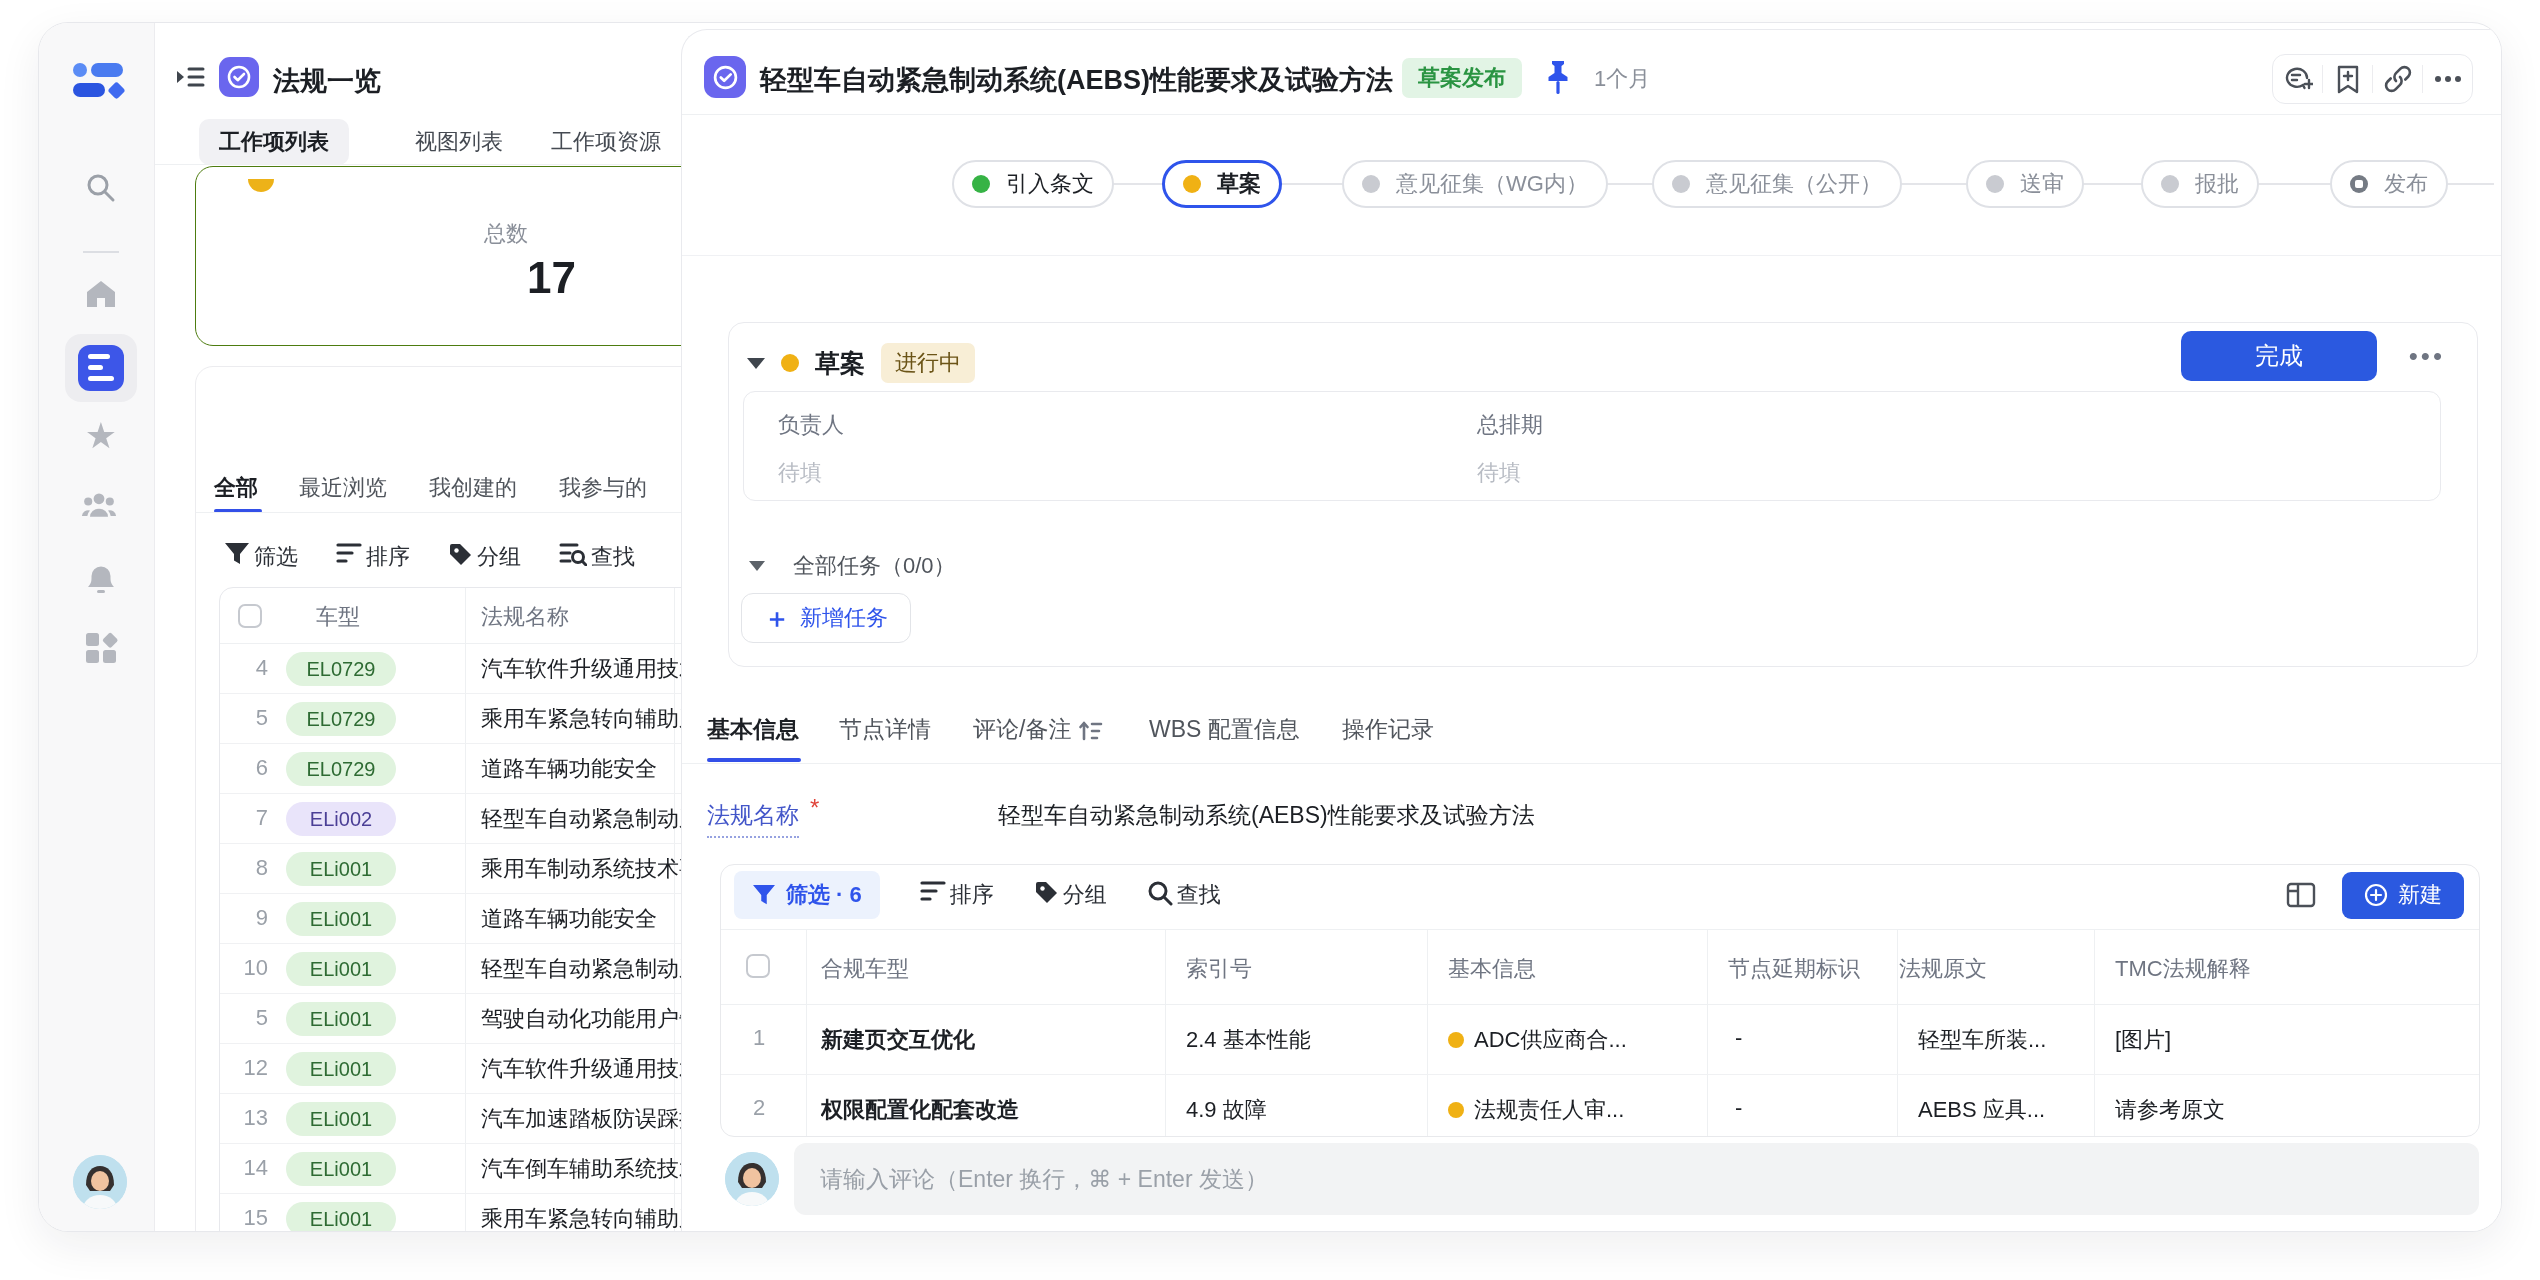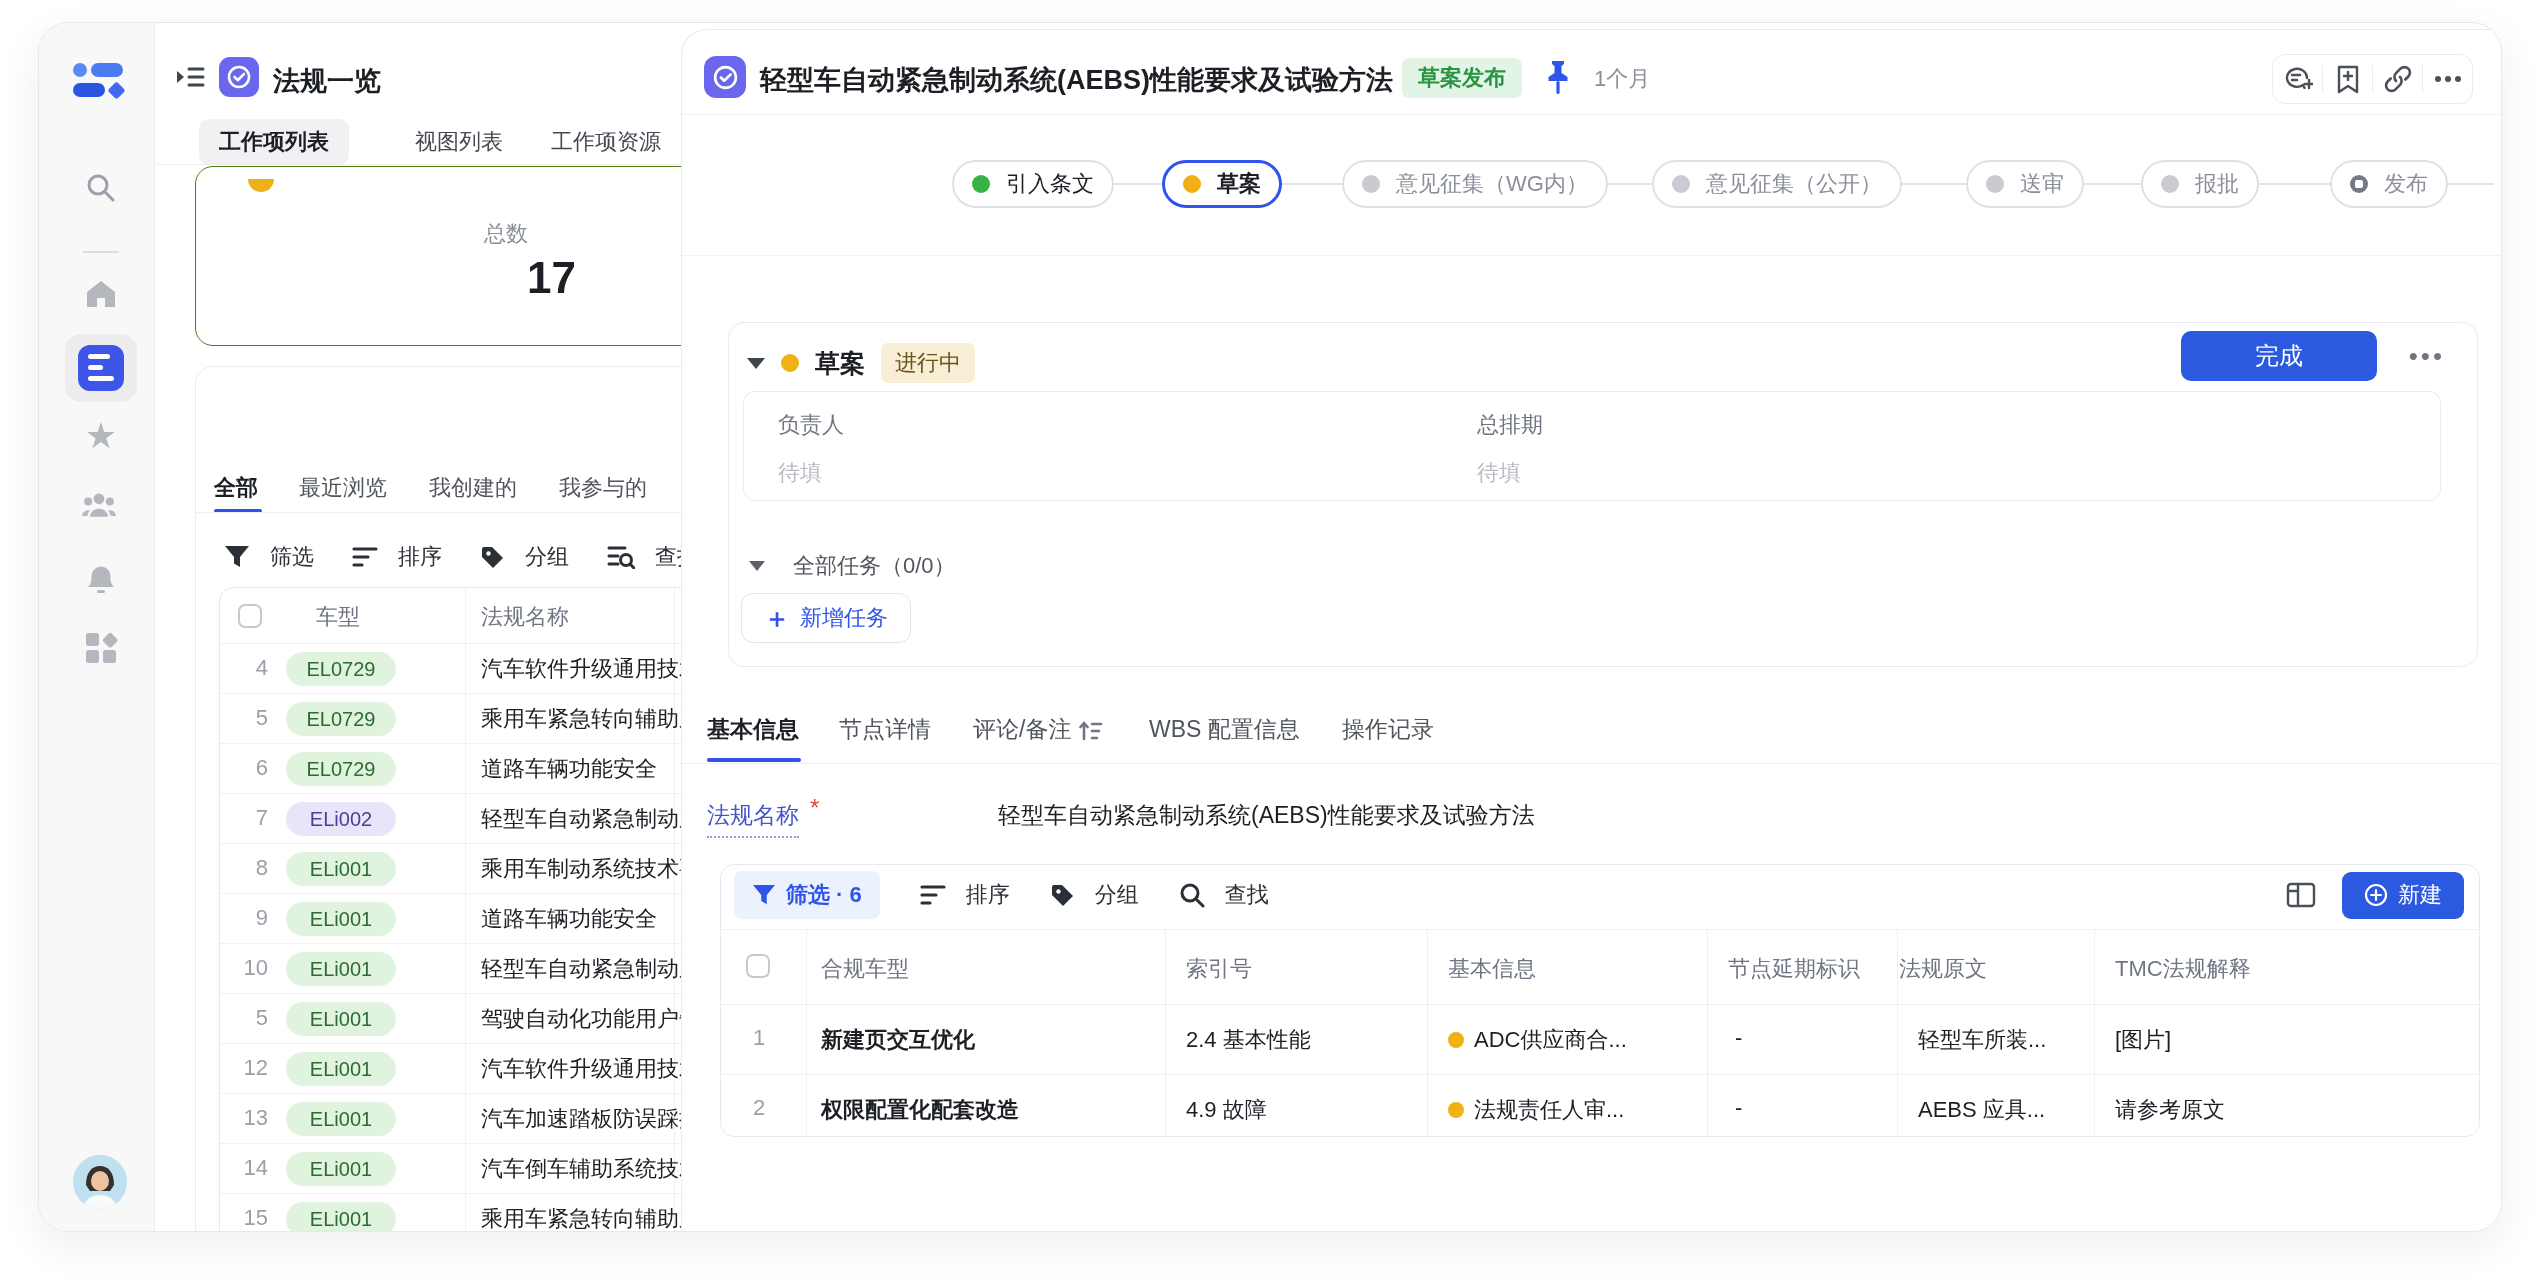--- a/index.html
+++ b/index.html
@@ -36,21 +36,21 @@
   .stats-arc { position:absolute; left:52px; top:12px; width:26px; height:13px; background:#edb218; border-radius:0 0 13px 13px; }
   .stats-label { position:absolute; left:240px; top:52px; width:140px; text-align:center; font-size:22px; color:#8a8f99; }
   .stats-value { position:absolute; left:240px; top:86px; width:140px; text-align:right; font-size:44px; font-weight:bold; color:#1c1f24; }
 
   .list-card { position:absolute; left:40px; top:343px; width:520px; height:867px; border:1px solid #ececef; border-radius:18px 18px 0 0; background:#fff; overflow:hidden; }
   .ltab { position:absolute; top:106px; font-size:22px; color:#50555c; }
   .ltab.active { color:#1c1f24; font-weight:bold; }
   .ltab-underline { position:absolute; left:18px; top:142px; width:48px; height:4px; border-radius:2px; background:#3350e8; }
   .ltabs-line { position:absolute; left:0; top:145px; width:100%; height:1px; background:#eef0f2; }
   .ltoolbar { position:absolute; left:28px; top:168px; height:44px; display:flex; align-items:center; gap:38px; }
-  .tool { display:flex; align-items:center; gap:20px; font-size:22px; color:#2b2f36; white-space:nowrap; }
+  .tool { display:flex; gap:4px; font-size:22px; color:#2b2f36; white-space:nowrap; }
   .ltable { position:absolute; left:23px; top:220px; width:520px; height:647px; border:1px solid #e7e8ec; border-radius:14px 14px 0 0; overflow:hidden; }
   .lt-vline { position:absolute; top:0; bottom:0; width:1px; background:#eef0f2; }
   .lt-header { position:absolute; left:0; top:0; width:100%; height:56px; border-bottom:1px solid #eef0f2; }
   .lt-check { position:absolute; left:18px; top:16px; width:24px; height:24px; border:2px solid #c6c9cf; border-radius:7px; background:#fff; }
   .lt-col { position:absolute; top:14px; font-size:22px; color:#6f7582; }
   .lrow { position:absolute; left:0; width:100%; height:50px; border-bottom:1px solid #f0f1f3; }
   .lnum { position:absolute; left:6px; top:11px; width:42px; text-align:right; font-size:22px; color:#9aa0a8; }
   .lbadge { position:absolute; left:66px; top:8px; width:110px; height:34px; line-height:34px; text-align:center; border-radius:17px; font-size:20px; }
   .badge-green { background:#e0f3de; color:#2e6b33; }
   .badge-purple { background:#e9e4fa; color:#4b3f96; }
@@ -542,15 +542,26 @@
         <span class="c node-cell" style="left:727px; width:240px;">
             <i class="dot-sm"></i>
             <span>法规责任人审...</span>
           </span>
         <span class="c" style="left:1014px;">-</span>
         <span class="c" style="left:1197px; width:160px;">AEBS 应具...</span>
         <span class="c" style="left:1394px;">请参考原文</span>
       </div>
     </div>
 
+    <div class="comment-bar">
+      <div class="comment-avatar">
+        <svg width="54" height="54" viewBox="0 0 54 54">
+            <circle cx="27" cy="27" r="27" fill="#bfe0ee"></circle>
+            <path d="M13 30 c0-13 6-19 14-19 s14 6 14 19 l-4 6 h-20 z" fill="#35302f"></path>
+            <ellipse cx="27" cy="26" rx="9" ry="10" fill="#f0c3a0"></ellipse>
+            <path d="M10 54 a17 14 0 0 1 34 0 z" fill="#f7f9fa"></path>
+          </svg>
+      </div>
+      <input class="comment-input" type="text" placeholder="请输入评论（Enter 换行，⌘ + Enter 发送）" style="">
+    </div>
   </div>
 
 </div>
 
 </body></html>

